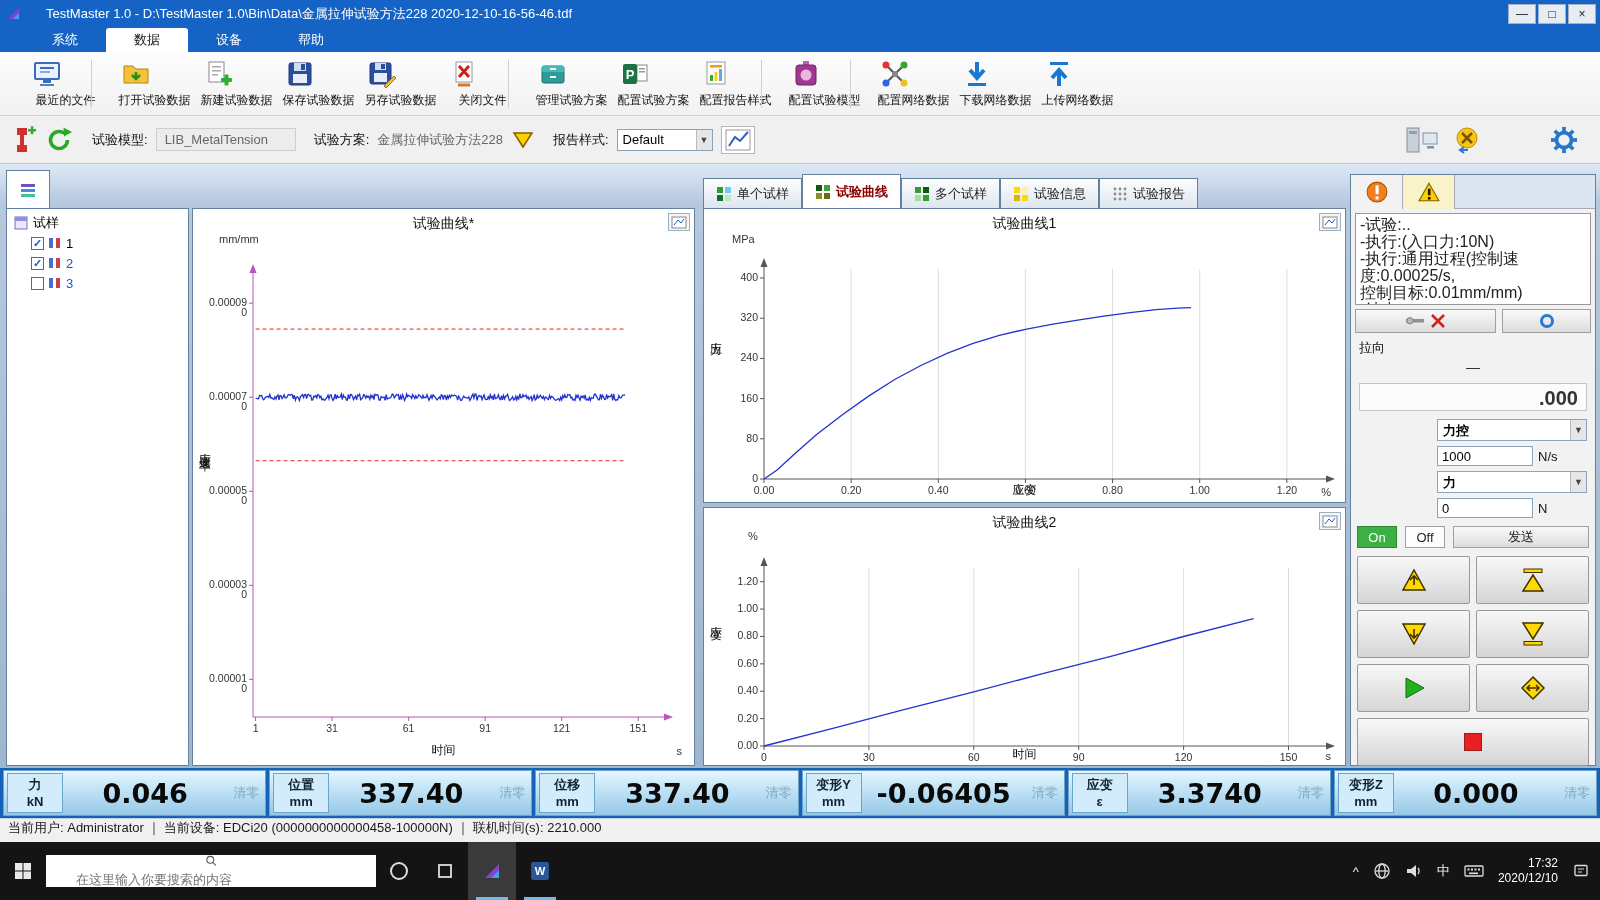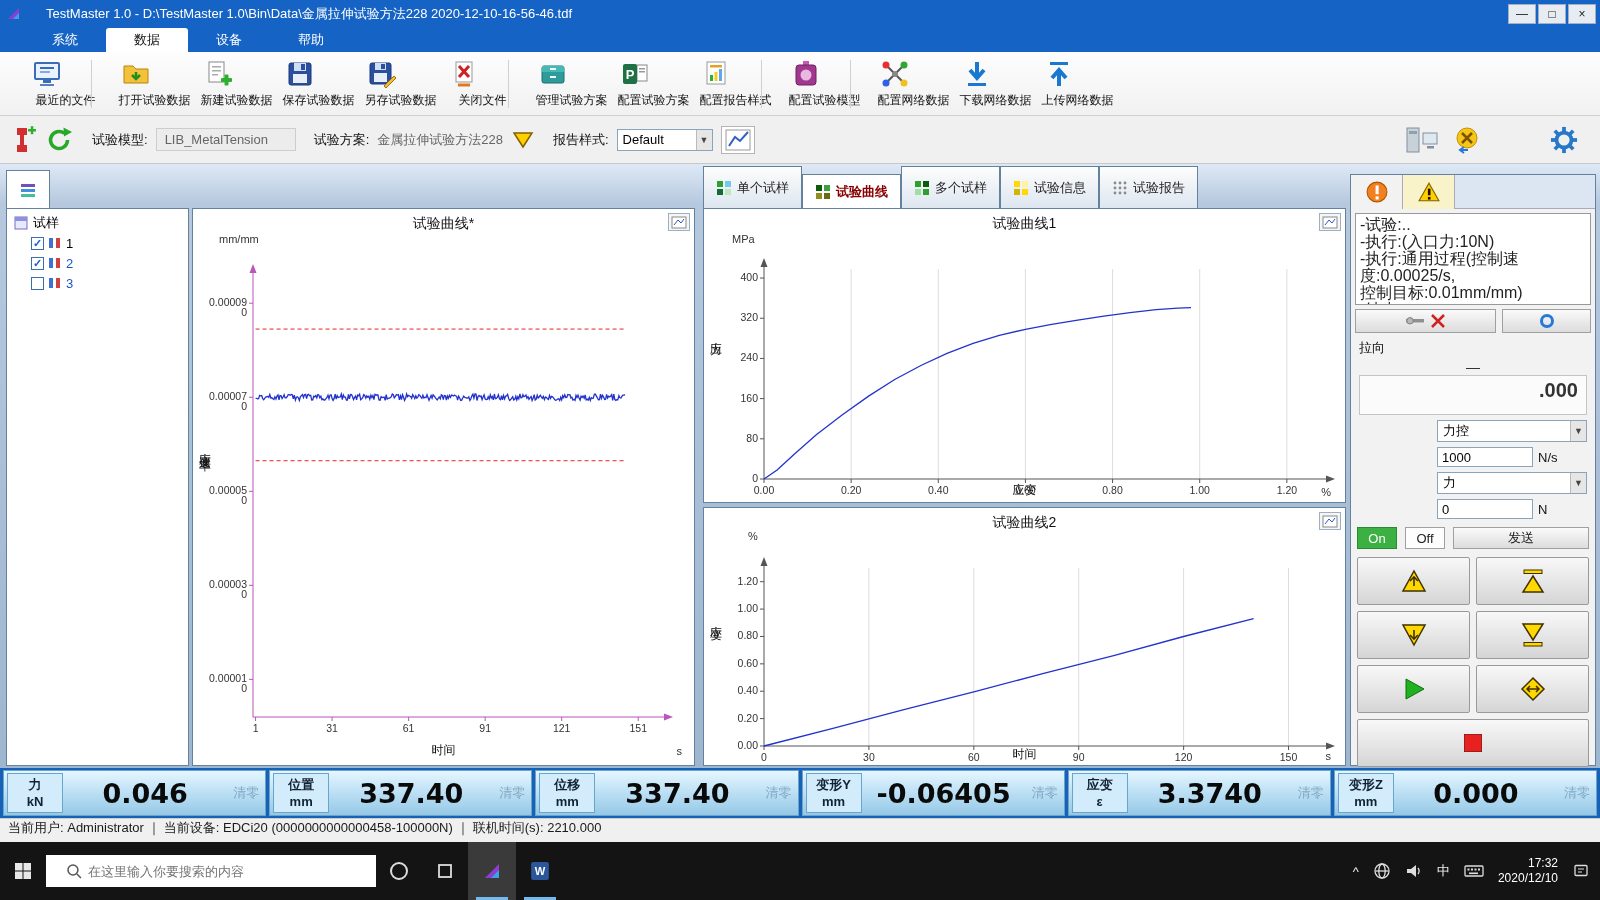--- a/index.html
+++ b/index.html
@@ -56,38 +56,38 @@
   .chart-title { text-align:center; font-size:14px; color:#111; padding-top:6px; }
   .chart-save-btn { position:absolute; top:4px; right:4px; width:22px; height:18px; background:#f6f6f6; border:1px solid #9ab0c6; display:flex; align-items:center; justify-content:center; }
   .y-unit { position:absolute; font-size:11px; color:#333; }
   .x-unit { position:absolute; font-size:11px; color:#333; }
   .xlabel { position:absolute; width:100%; text-align:center; font-size:12px; color:#111; }
   .ylabel-vert { position:absolute; left:3px; top:42%; writing-mode:vertical-rl; text-orientation:upright; font-size:12px; color:#111; letter-spacing:2px; }
   svg text.tick { font:10.5px "Liberation Sans","DejaVu Sans",sans-serif; fill:#333; }
 
   
   #view-tabs { position:absolute; left:703px; top:174px; height:34px; display:flex; align-items:flex-end; }
-  .vtab { height:42px; display:flex; align-items:center; gap:5px; padding:0 12px; background:linear-gradient(#fdfdfd,#dde6f0); border:1px solid #64819e; border-bottom:none; font-size:13px; color:#222; }
+  .vtab { height:30px; display:flex; align-items:center; gap:5px; padding:0 12px; background:linear-gradient(#fdfdfd,#dde6f0); border:1px solid #64819e; border-bottom:none; font-size:13px; color:#222; }
   .vtab.active { background:#fff; height:34px; }
   .vtab.active .vlabel { color:#8b0000; font-weight:bold; }
 
   
   #right-panel { left:1350px; top:174px; width:246px; height:592px; background:#f2f2f2; }
   #rtabs { display:flex; height:34px; background:#dce6f2; border-bottom:1px solid #aab; }
   .rtab { width:52px; height:34px; display:flex; align-items:center; justify-content:center; }
   .rtab.active { background:#f2f2f2; border-right:1px solid #aab; }
   .rtab.warn { background:#f8f3c8; border-right:1px solid #aab; }
   #rlog { margin:4px; height:92px; background:#fff; border:1px solid #999; font-size:16px; color:#222; padding:2px 4px; line-height:17px; overflow:hidden; }
   #rbtn-row { display:flex; gap:6px; margin:2px 4px; }
   .rbtn { height:24px; background:linear-gradient(#fafafa,#dcdcdc); border:1px solid #a0a0a0; display:flex; align-items:center; justify-content:center; }
   #rp-direction { font-size:13px; color:#111; margin:6px 8px 0; }
   #rp-dash { text-align:center; font-size:14px; color:#333; margin-top:2px; }
-  #rp-display { margin:0 8px; height:40px; background:#fbfbfb; border:1px solid #c5c5c5; font-size:20px; font-weight:bold; color:#333; text-align:right; padding:3px 8px 0 0; }
+  #rp-display { margin:8px 8px; height:28px; background:#fbfbfb; border:1px solid #c5c5c5; font-size:20px; font-weight:bold; color:#333; text-align:right; padding:3px 8px 0 0; }
   .rp-row { display:flex; align-items:center; margin:5px 8px 0 86px; gap:5px; }
-  .rp-select { flex:1; height:22px; background:#fff; border:1px solid #8aa4bc; display:flex; align-items:center; font-size:13px; padding-left:5px; }
+  .rp-select { flex:1; height:22px; background:#fff; border:1px solid #8aa4bc; display:flex; align-items:flex-end; font-size:13px; padding-left:5px;font-weight:bold; }
   .rp-select .arrow { margin-left:auto; width:16px; height:20px; background:#e6e6e6; border-left:1px solid #bbb; text-align:center; font-size:9px; color:#444; line-height:20px; }
   .rp-input { width:96px; height:20px; border:1px solid #8aa4bc; font-size:13px; padding:0 4px; }
   .rp-unit { font-size:13px; color:#111; }
   #rp-onoff { display:flex; align-items:center; margin:8px 6px 0; gap:8px; }
   .btn-on { width:40px; height:22px; background:#3cb043; color:#fff; font-size:13px; border:1px solid #2a8a30; }
   .btn-off { width:40px; height:22px; background:#fdfdfd; color:#222; font-size:13px; border:1px solid #a0a0a0; }
   .btn-send { flex:1; height:22px; background:linear-gradient(#fafafa,#dcdcdc); border:1px solid #a0a0a0; font-size:13px; color:#222; }
   #jog-grid { display:grid; grid-template-columns:1fr 1fr; gap:6px; margin:8px 6px 0; }
   .jogbtn { height:48px; background:linear-gradient(#f8f8f8,#d5d5d5); border:1px solid #9a9a9a; border-radius:2px; display:flex; align-items:center; justify-content:center; }
   .jogbtn.wide { grid-column:1 / span 2; }
@@ -98,21 +98,21 @@
   .meas-label { width:56px; height:40px; margin-left:3px; background:#d2ecfb; border:1px solid #6aa6cc; display:flex; flex-direction:column; align-items:center; justify-content:center; font-size:13px; font-weight:bold; color:#123; line-height:17px; }
   .meas-value { flex:1; text-align:center; font-size:27px; font-weight:bold; color:#0a0a0a; font-family:"DejaVu Sans","Liberation Sans",sans-serif; }
   .meas-clear { width:38px; font-size:13px; color:#7fa8c2; }
 
   
   #statusbar { position:absolute; left:0; top:818px; width:1600px; height:24px; background:#f0f0f0; border-top:1px solid #cdcdcd; display:flex; align-items:flex-start; padding-left:8px; font-size:13px; color:#1a1a1a; }
 
   
   #taskbar { position:absolute; left:0; top:842px; width:1600px; height:58px; background:#141414; display:flex; align-items:center; color:#ddd; }
   .tb-btn { width:46px; height:100%; display:flex; align-items:center; justify-content:center; }
-  #tb-search { width:330px; height:32px; background:#fff; display:flex; align-items:center; padding:0 20px; gap:6px; }
+  #tb-search { width:330px; height:32px; background:#fff; display:flex; align-items:center; padding:0 0; gap:6px;flex-direction:column; }
   #tb-search input { border:none; outline:none; font-size:13px; width:270px; color:#333; background:transparent; }
   .tb-app { width:48px; height:100%; display:flex; align-items:center; justify-content:center; position:relative; }
   .tb-app.open::after { content:""; position:absolute; bottom:0; left:8px; right:8px; height:3px; background:#76b9ed; }
   .tb-app.active { background:#3a3a3a; }
   #tb-tray { margin-left:auto; display:flex; align-items:center; gap:14px; padding-right:10px; height:100%; }
   #tb-clock { text-align:right; font-size:12px; line-height:15px; color:#fff; }
   .tray-text { font-size:13px; color:#eee; }
 </style>
 </head>
 <body>

